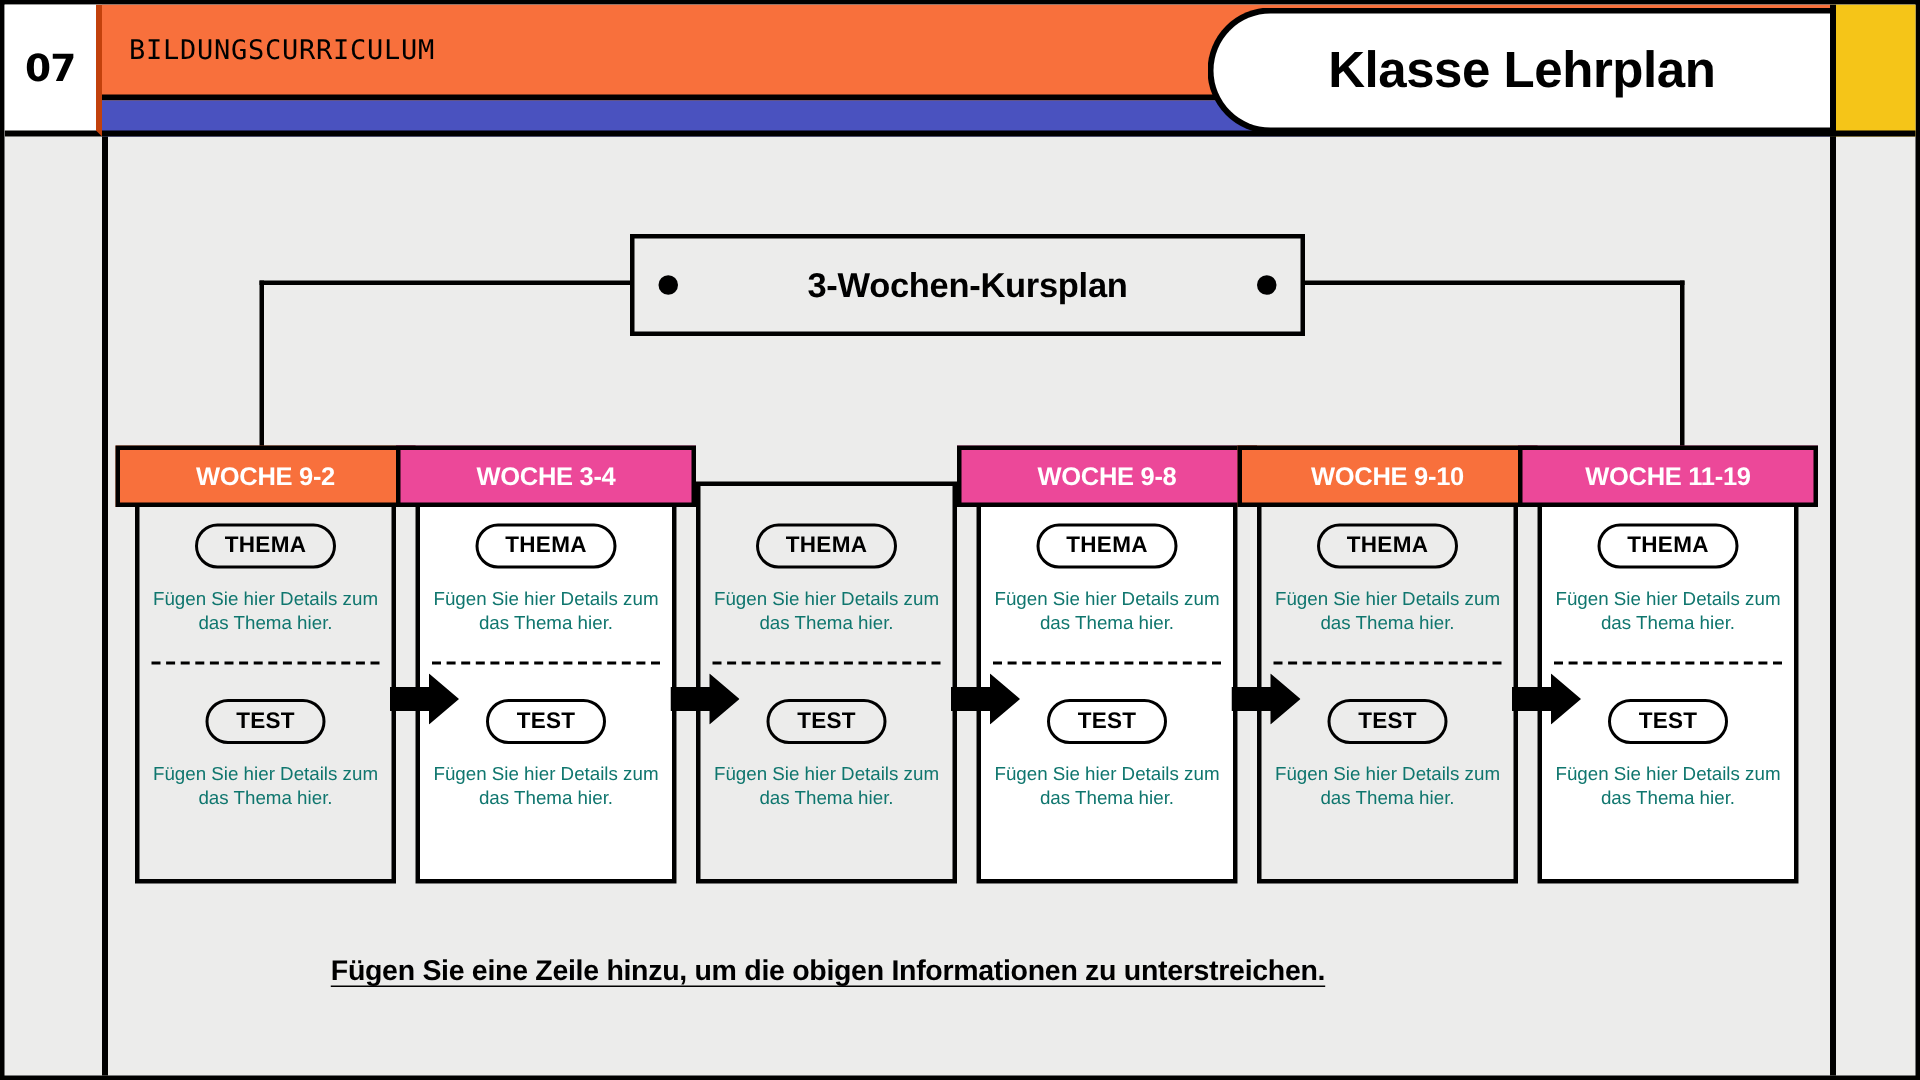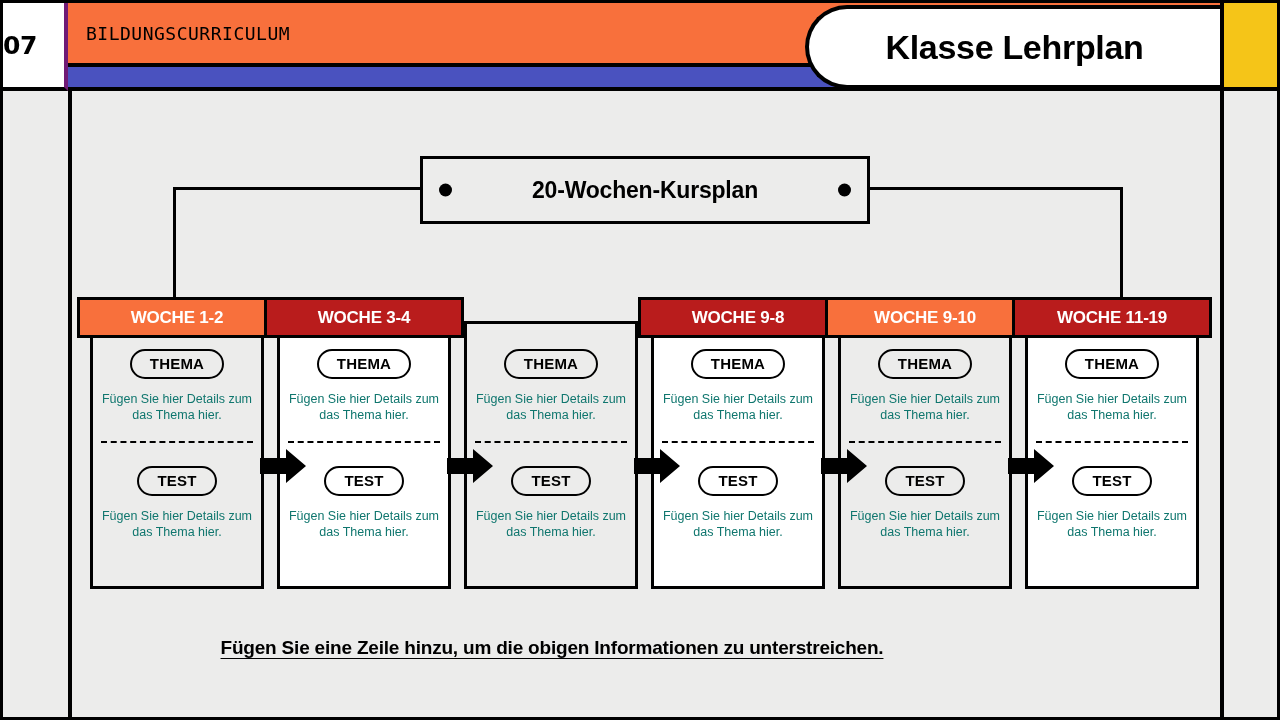--- a/index.html
+++ b/index.html
@@ -27,25 +27,26 @@
     left: 0; top: 0;
     width: 1280px;
     height: 88px;
   }
   .hdr-number-box {
     position: absolute;
     left: 0; top: 0;
     width: 65px;
     height: 88px;
     background: #ffffff;
-    border-right: 4px solid #701a75;
+    border-right: 4px solid #c2410c;
     border-bottom: 4px solid #000000;
     box-sizing: border-box;
     display: flex;
     align-items: center;
+    justify-content: center;
   }
   .hdr-number {
     font-size: 25px;
     font-weight: 700;
     color: #000000;
     letter-spacing: -0.5px;
     font-family: "DejaVu Sans", sans-serif;
   }
   .hdr-orange {
     position: absolute;
@@ -196,21 +197,21 @@
     width: 200px;
     height: 41px;
     border: 3px solid #000000;
     box-sizing: border-box;
     display: flex;
     align-items: center;
     justify-content: center;
     z-index: 3;
   }
   .card-badge.orange { background: #f8703c; }
-  .card-badge.blue   { background: #b91c1c; }
+  .card-badge.blue   { background: #ec4899; }
   .card-badge-text {
     font-size: 17px;
     font-weight: 700;
     color: #ffffff;
     letter-spacing: -0.2px;
     white-space: nowrap;
   }
 
   .card-inner {
     position: absolute;
@@ -305,37 +306,37 @@
   <div class="frame-right-rule"></div>
 
   <div class="conn" style="left:170px; top:184px; width:250px; height:3px;"></div>
   <div class="conn" style="left:170px; top:184px; width:3px; height:112px;"></div>
 
   <div class="conn" style="left:864px; top:184px; width:256px; height:3px;"></div>
   <div class="conn" style="left:1117px; top:184px; width:3px; height:112px;"></div>
 
   <div id="center-title">
     <span class="node-dot left"></span>
-    <span class="center-title-text">20-Wochen-Kursplan</span>
+    <span class="center-title-text">3-Wochen-Kursplan</span>
     <span class="node-dot right"></span>
   </div>
 
   <div id="cards">
 
     <div class="card-wrap" style="left:87px;">
       <div class="card-box bg-gray"></div>
       <div class="card-inner">
         <span class="pill">THEMA</span>
         <div class="card-desc">Fügen Sie hier Details zum das Thema hier.</div>
         <div class="card-divider"></div>
         <span class="pill test-pill">TEST</span>
         <div class="card-desc">Fügen Sie hier Details zum das Thema hier.</div>
       </div>
       <div class="card-badge orange">
-        <span class="card-badge-text">WOCHE 1-2</span>
+        <span class="card-badge-text">WOCHE 9-2</span>
       </div>
     </div>
 
     <div class="card-wrap" style="left:274px;">
       <div class="card-box bg-white"></div>
       <div class="card-inner">
         <span class="pill">THEMA</span>
         <div class="card-desc">Fügen Sie hier Details zum das Thema hier.</div>
         <div class="card-divider"></div>
         <span class="pill test-pill">TEST</span>

